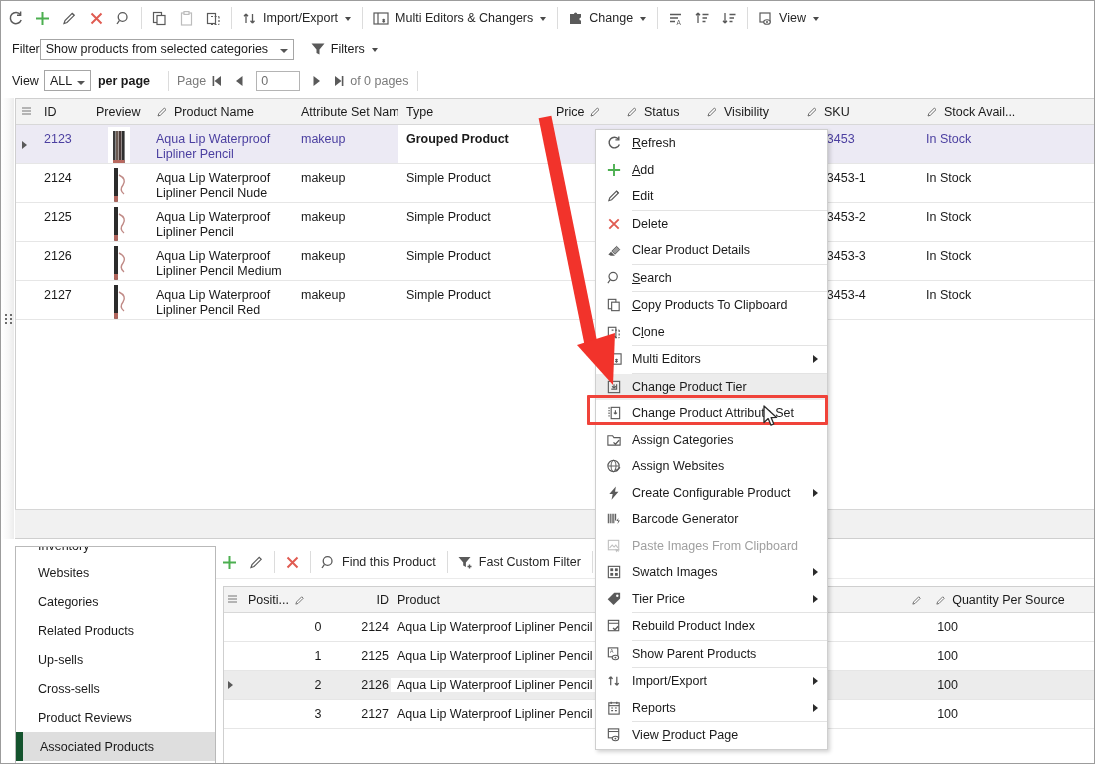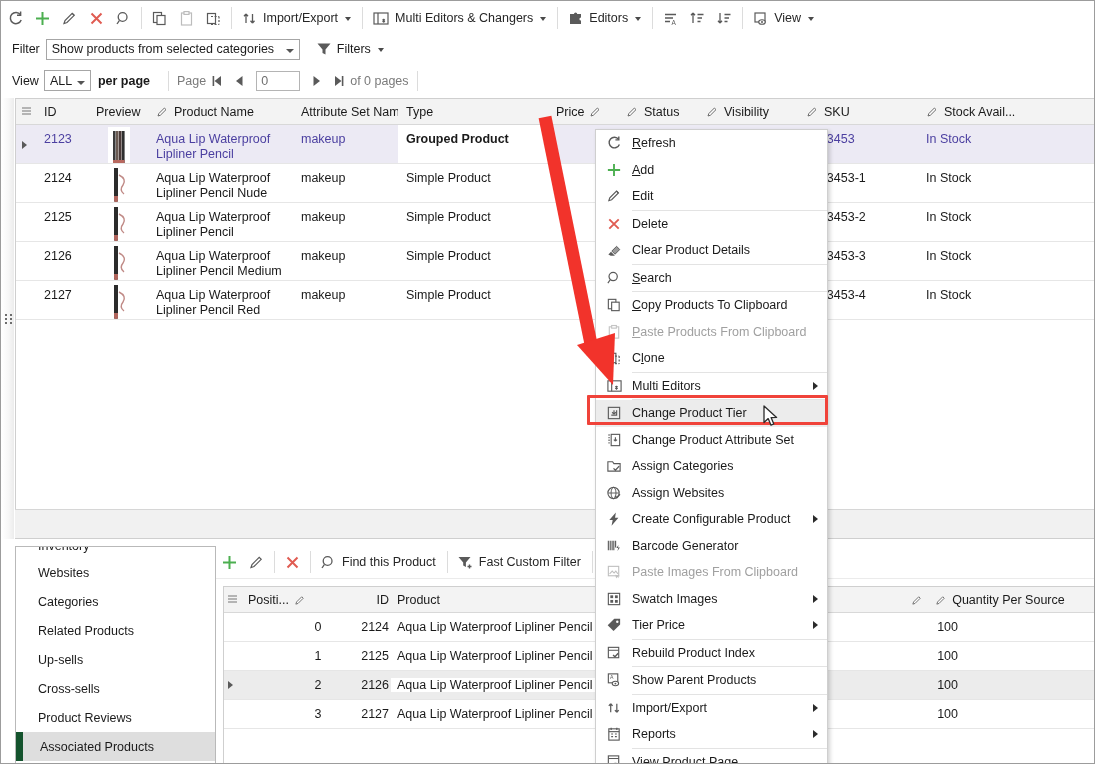--- a/index.html
+++ b/index.html
@@ -16,21 +16,21 @@
   
   .toolbar{position:absolute;left:1px;top:1px;width:1093px;height:32px;background:#fff;border-bottom:1px solid #e2e2e2;display:flex;align-items:center;}
   .tbtn{display:flex;align-items:center;gap:5px;height:26px;padding:0 5px;cursor:default;color:#262626;white-space:nowrap;}
   .tbtn.lbl{padding:0 7px 0 5px;}
   .tsep{width:1px;height:22px;background:#dcdcdc;margin:0 4px;}
   .caret{display:inline-block;width:0;height:0;border-left:3.5px solid transparent;border-right:3.5px solid transparent;border-top:4px solid #4a4a4a;margin-left:2px;margin-top:2px;}
   svg{display:block;}
 
   
   .filterrow{position:absolute;left:1px;top:33px;width:1093px;height:30px;display:flex;align-items:center;background:#fff;}
-  .filterrow .lab{margin-left:10px;margin-right:6px;color:#1a1a1a;}
+  .filterrow .lab{margin-left:10px;color:#1a1a1a;}
   .combo{height:21px;border:1px solid #a6a6a6;background:#fff;display:flex;align-items:center;padding:0 2px 0 5px;box-sizing:border-box;}
   .combo .txt{flex:1;white-space:nowrap;overflow:hidden;}
   .combo .cc{width:14px;text-align:center;}
   .combo .cc i{display:inline-block;width:0;height:0;border-left:4px solid transparent;border-right:4px solid transparent;border-top:4px solid #555;}
   #filter-combo{width:254px;}
   .filters-btn{display:flex;align-items:center;gap:5px;margin-left:12px;padding:2px 4px;}
 
   
   .viewrow{position:absolute;left:1px;top:64px;width:1093px;height:31px;display:flex;align-items:center;background:#fff;}
   .viewrow .lab{margin-left:10px;margin-right:5px;}
@@ -206,21 +206,21 @@
       <span>Multi Editors &amp; Changers</span>
       <span class="caret"></span>
     </div>
     <div class="tsep"></div>
     <div class="tbtn lbl">
       <span>
           <svg width="17" height="17" viewBox="0 0 17 17">
             <path d="M3 4h4a1.6 1.6 0 1 1 3.2 0H14v3.4a1.6 1.6 0 1 0 0 3.2V14H3z" fill="#5a5a5a"></path>
           </svg>
         </span>
-      <span>Editors</span>
+      <span>Change</span>
       <span class="caret"></span>
     </div>
     <div class="tsep"></div>
     <div class="tbtn">
       <span>
           <svg width="17" height="17" viewBox="0 0 17 17">
             <path d="M3 4.5h11M3 8h8M3 11.5h5" stroke="#5a5a5a" stroke-width="1.4"></path>
             <text x="9.5" y="15" font-size="6.5" fill="#5a5a5a" font-family="Liberation Sans">A</text>
           </svg>
         </span>
@@ -736,29 +736,20 @@
         <div class="msep"></div>
         <div class="mi">
           <span class="ic">
             <svg width="16" height="16" viewBox="0 0 17 17">
               <rect x="2.5" y="2.5" width="8" height="10" fill="none" stroke="#5a5a5a" stroke-width="1.2"></rect>
               <rect x="6" y="5.5" width="8" height="9" fill="#fff" stroke="#5a5a5a" stroke-width="1.2"></rect>
             </svg>
           </span>
           <span class="mt"><span class="ul">C</span>opy Products To Clipboard</span>
         </div>
-        <div class="mi dis">
-          <span class="ic">
-            <svg width="16" height="16" viewBox="0 0 17 17">
-              <rect x="3.5" y="3" width="10" height="12" fill="none" stroke="#c4c4c4" stroke-width="1.2"></rect>
-              <rect x="6" y="1.6" width="5" height="2.8" fill="#fff" stroke="#c4c4c4" stroke-width="1.2"></rect>
-            </svg>
-          </span>
-          <span class="mt"><span class="ul">P</span>aste Products From Clipboard</span>
-        </div>
         <div class="mi">
           <span class="ic">
             <svg width="16" height="16" viewBox="0 0 17 17">
               <rect x="2.5" y="3.5" width="8" height="10" fill="none" stroke="#5a5a5a" stroke-width="1.2"></rect>
               <path d="M6 6.5h8M14 6.5v8M6 14.5h8" fill="none" stroke="#5a5a5a" stroke-width="1.2" stroke-dasharray="2 1.6"></path>
             </svg>
           </span>
           <span class="mt">C<span class="ul">l</span>one</span>
         </div>
         <div class="msep"></div>

